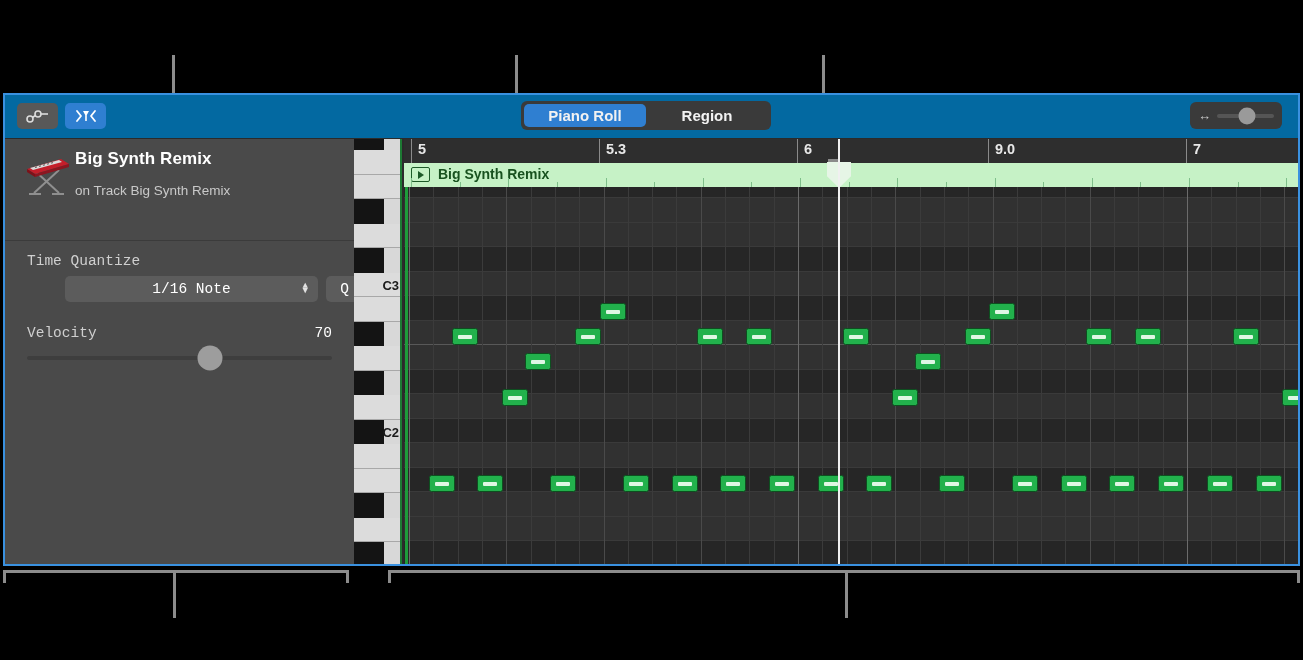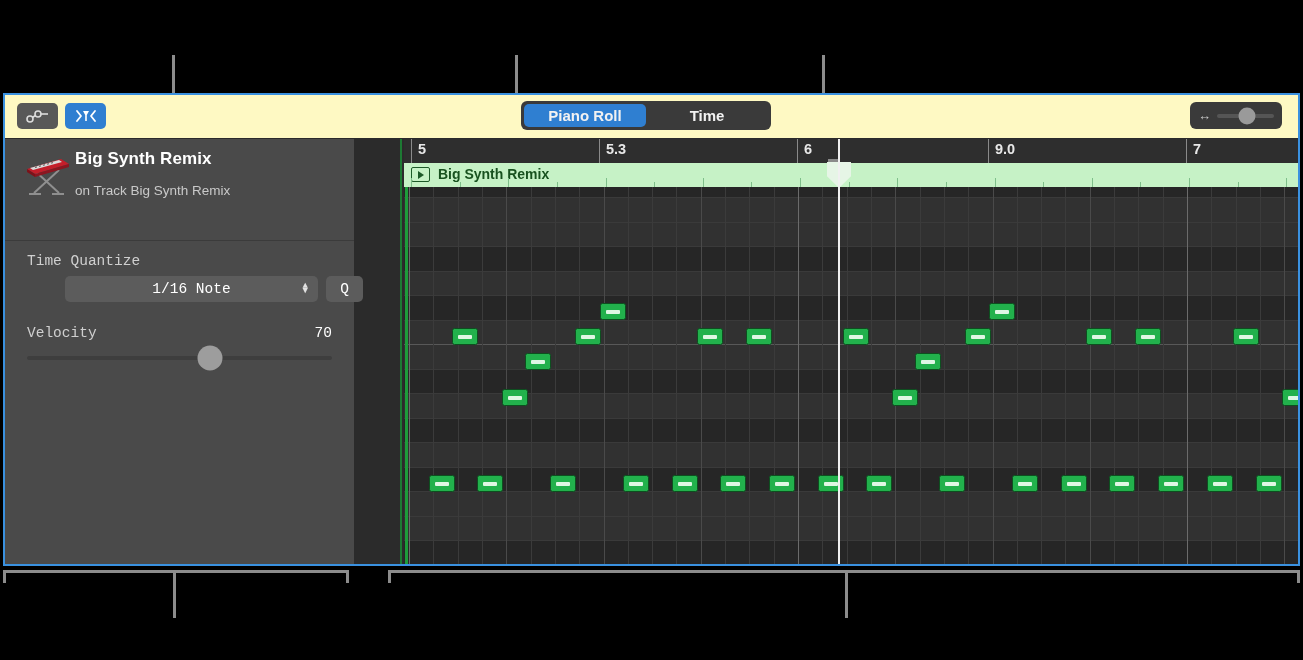--- a/index.html
+++ b/index.html
@@ -12,21 +12,21 @@
   .bracket .bar{position:absolute;left:0;top:0;height:3px;background:#8c8c8c;width:100%;}
   .bracket .lcap{position:absolute;left:0;top:0;width:3px;height:13px;background:#8c8c8c;}
   .bracket .rcap{position:absolute;right:0;top:0;width:3px;height:13px;background:#8c8c8c;}
   .bracket .stem{position:absolute;top:3px;width:3px;height:45px;background:#8c8c8c;}
 
   
   #window{position:absolute;left:3px;top:93px;width:1297px;height:473px;
           border:2px solid #3a91e0;box-sizing:border-box;background:#2b2b2b;overflow:hidden;}
 
   
-  #toolbar{position:absolute;left:0;top:0;width:100%;height:44px;background:#fef9c3;
+  #toolbar{position:absolute;left:0;top:0;width:100%;height:44px;background:#0369a1;
            border-bottom:1px solid #2b2b2b;box-sizing:border-box;}
   .tb-btn{position:absolute;top:8px;width:41px;height:26px;border-radius:5px;background:#585858;
           display:flex;align-items:center;justify-content:center;}
   .tb-btn.active{background:#2f7fd1;}
   #tb-link{left:12px;}
   #tb-quant{left:60px;}
 
   
   #viewseg{position:absolute;left:516px;top:6px;width:250px;height:29px;background:#3a3a3a;border-radius:6px;
            display:flex;align-items:center;padding:3px;box-sizing:border-box;}
@@ -134,21 +134,21 @@
       <div class="tb-btn active" id="tb-quant">
         <svg width="26" height="16" viewBox="0 0 26 16">
           <path d="M4 3 L8 8 L4 13" fill="none" stroke="#fff" stroke-width="1.8" stroke-linecap="round" stroke-linejoin="round"></path>
           <path d="M22 3 L18 8 L22 13" fill="none" stroke="#fff" stroke-width="1.8" stroke-linecap="round" stroke-linejoin="round"></path>
           <path d="M10 3 L16 3 L13.8 7 L13.8 13 L12.2 13 L12.2 7 Z" fill="#fff"></path>
         </svg>
       </div>
 
       <div id="viewseg">
         <div class="seg on">Piano Roll</div>
-        <div class="seg">Time</div>
+        <div class="seg">Region</div>
       </div>
 
       <div id="zoomwrap">
         <span class="harrow">↔</span>
         <div id="zoomtrack">
           <div id="zoomknob"></div>
         </div>
       </div>
     </div>
 
@@ -194,20 +194,42 @@
         </div>
 
         <div class="lbl" id="vel-label">Velocity</div>
         <div id="vel-val">70</div>
         <div id="vel-track">
           <div id="vel-knob"></div>
         </div>
       </div>
     </div>
 
+    <div id="keys">
+        <div class="wkey" style="top: 11.25px; height: 24.5px;"></div>
+        <div class="wkey" style="top: 35.75px; height: 24.5px;"></div>
+        <div class="wkey" style="top: 84.75px; height: 24.5px;"></div>
+        <div class="wkey" style="top: 133.75px; height: 24.5px;"></div>
+        <div class="wkey" style="top: 158.25px; height: 24.5px;"></div>
+        <div class="wkey" style="top: 207.25px; height: 24.5px;"></div>
+        <div class="wkey" style="top: 256.25px; height: 24.5px;"></div>
+        <div class="wkey" style="top: 305.25px; height: 24.5px;"></div>
+        <div class="wkey" style="top: 329.75px; height: 24.5px;"></div>
+        <div class="wkey" style="top: 378.75px; height: 24.5px;"></div>
+        <div class="bkey" style="top: -13.25px; height: 24.5px;"></div>
+        <div class="bkey" style="top: 60.25px; height: 24.5px;"></div>
+        <div class="bkey" style="top: 109.25px; height: 24.5px;"></div>
+        <div class="bkey" style="top: 182.75px; height: 24.5px;"></div>
+        <div class="bkey" style="top: 231.75px; height: 24.5px;"></div>
+        <div class="bkey" style="top: 280.75px; height: 24.5px;"></div>
+        <div class="bkey" style="top: 354.25px; height: 24.5px;"></div>
+        <div class="bkey" style="top: 403.25px; height: 24.5px;"></div>
+        <div class="klabel" style="top: 139px;">C3</div>
+        <div class="klabel" style="top: 286px;">C2</div>
+      </div>
     <div id="keys-edge"></div>
 
     <div id="ruler">
         <div class="rtick" style="left: 7px;"></div>
         <div class="rlbl" style="left: 14px;">5</div>
         <div class="rtick" style="left: 195px;"></div>
         <div class="rlbl" style="left: 202px;">5.3</div>
         <div class="rtick" style="left: 393px;"></div>
         <div class="rlbl" style="left: 400px;">6</div>
         <div class="rtick" style="left: 584px;"></div>

